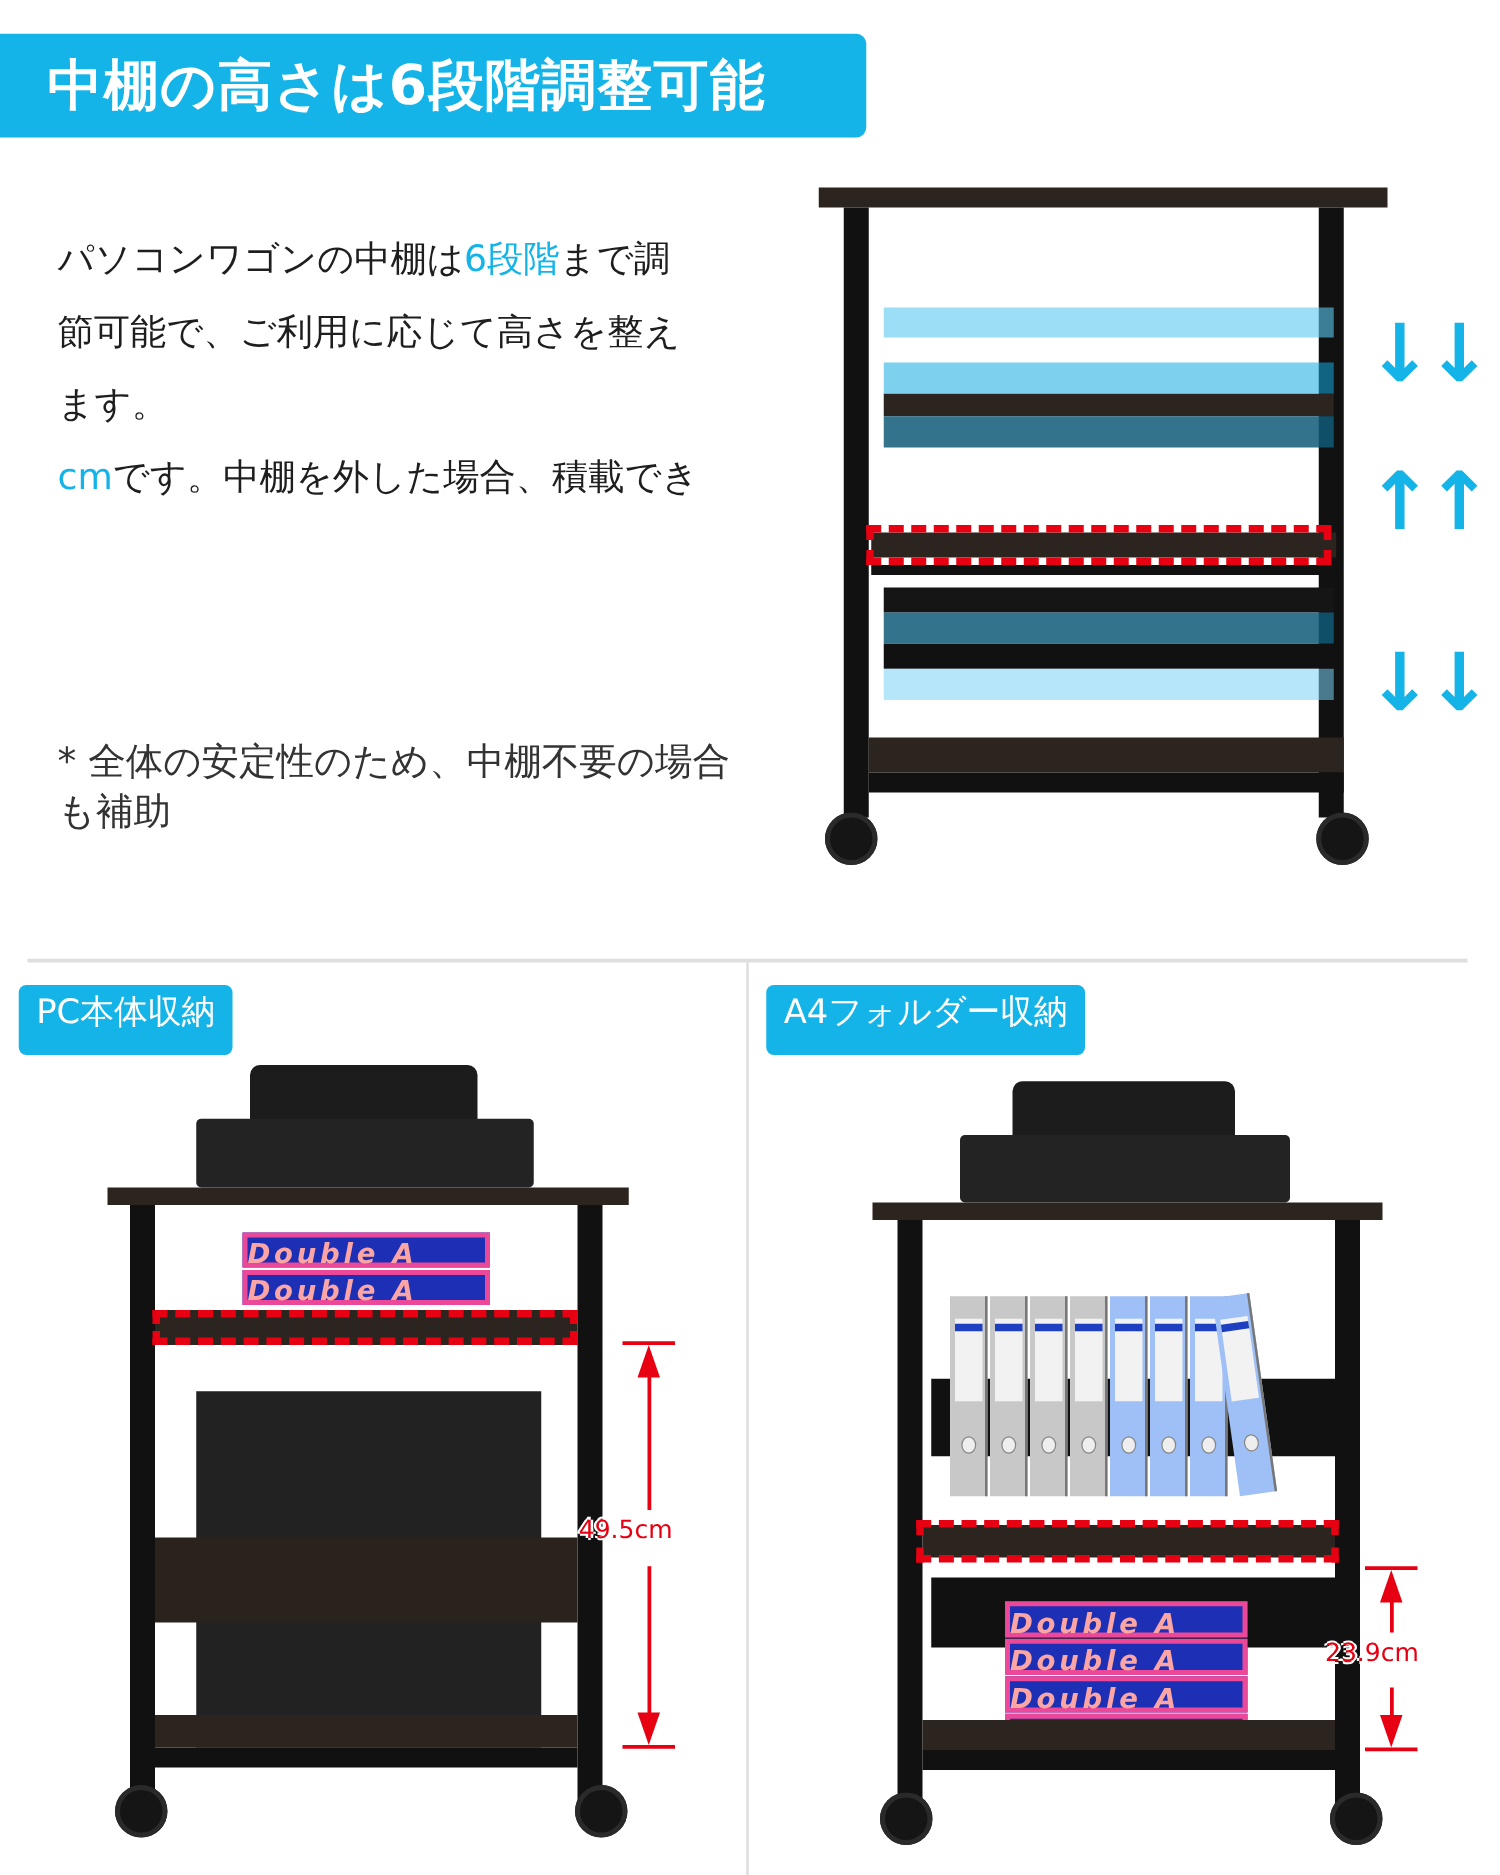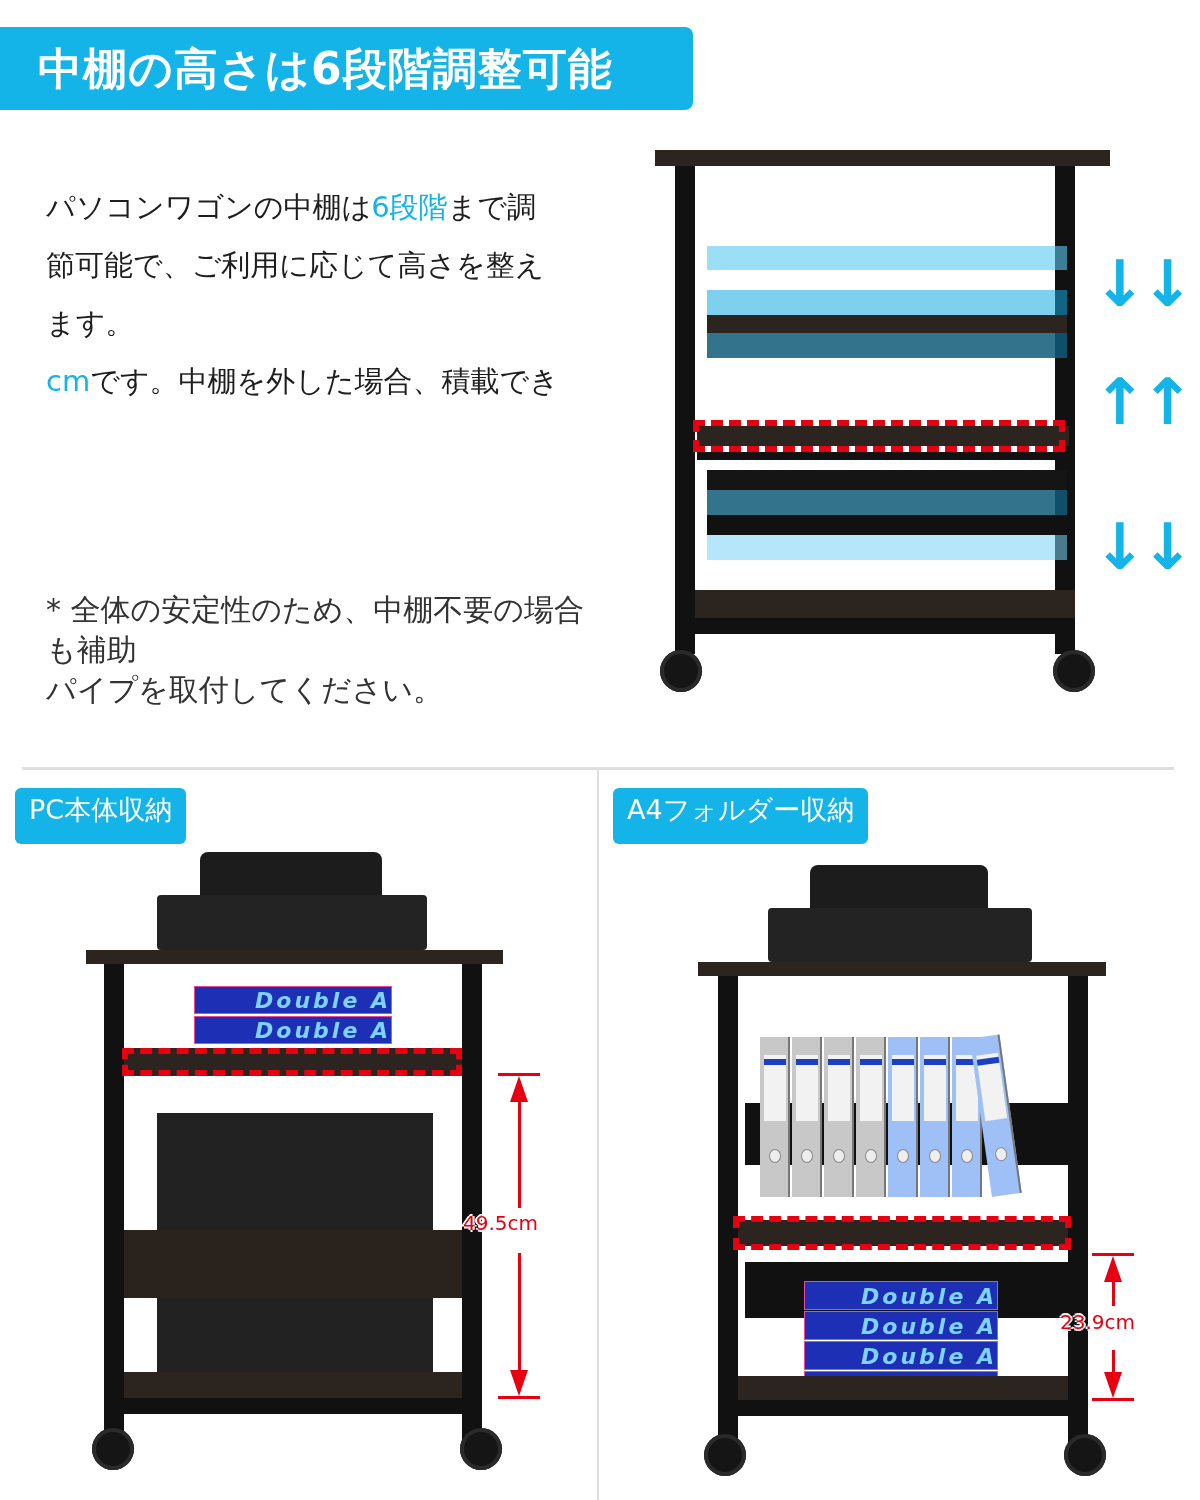--- a/index.html
+++ b/index.html
@@ -33,21 +33,21 @@
   .divider-h { position: absolute; left: 22px; top: 767px; width: 1152px; height: 3px; background: #dedede; }
   .divider-v { position: absolute; left: 597px; top: 770px; width: 2px; height: 730px; background: #dedede; }
 
   .section-badge {
     position: absolute; height: 56px; background: #14b4e8; color: #fff;
     border-radius: 6px; font-size: 27px; line-height: 44px; padding: 0 14px;
   }
 
   .printer-top { position: absolute; background: #1c1c1c; border-radius: 8px 8px 0 0; }
   .printer-body { position: absolute; background: #232323; border-radius: 4px; }
-  .paper-box { position: absolute; background: #1d2fb5; border: 1px solid #ec4899; color: #7dd3fc; font-style: italic; font-weight: bold; font-family: "DejaVu Sans", sans-serif; text-align: right; letter-spacing: 3px; }
+  .paper-box { position: absolute; background: #1d2fb5; border: 4px solid #ec4899; color: #fca5a5; font-style: italic; font-weight: bold; font-family: "DejaVu Sans", sans-serif; text-align: left; letter-spacing: 3px; }
   .pc-case { position: absolute; background: #222; }
   .binder { position: absolute; width: 30px; height: 160px; border-right: 2px solid #777; }
   .binder.gray { background: #c8c8c8; }
   .binder.blue { background: #9fc0f6; }
   .binder .label { position: absolute; left: 4px; top: 18px; width: 22px; height: 66px; background: #f2f2f2; }
   .binder .brand { position: absolute; left: 4px; top: 22px; width: 22px; height: 6px; background: #1d3fc0; font-size: 4px; color: #fff; }
   .binder .ring { position: absolute; left: 9px; top: 112px; width: 12px; height: 14px; border-radius: 50%; background: #eee; border: 1px solid #888; }
   .dim-line { position: absolute; background: #e60012; }
   .dim-label { position: absolute; font-size: 20px; color: #e60012; background: transparent; text-shadow: -2px 0 #fff, 2px 0 #fff, 0 -2px #fff, 0 2px #fff; }
   .tri-up { position: absolute; width: 0; height: 0; border-left: 9px solid transparent; border-right: 9px solid transparent; border-bottom: 26px solid #e60012; }
@@ -61,21 +61,20 @@
 </div>
 
 <div class="desc">
   <p><span>パソコンワゴンの中棚は</span><span class="hl">6段階</span><span>まで調</span></p>
   <p><span>節可能で、ご利用に応じて高さを整え</span></p>
   <p><span>ます。</span></p>
   <p><span class="hl">cm</span><span>です。中棚を外した場合、積載でき</span></p>
 </div>
 <div class="note">
   <div>* 全体の安定性のため、中棚不要の場合も補助</div>
-  <div>パイプを取付してください。</div>
 </div>
 
 <div class="cart top-cart">
   <div class="plank" style="left:0;top:0;width:455px;height:16px;"></div>
   <div class="leg" style="left:20px;top:16px;width:20px;height:488px;"></div>
   <div class="leg" style="left:400px;top:16px;width:20px;height:488px;"></div>
   <div class="ghost light" style="left:52px;top:96px;width:360px;height:24px;"></div>
   <div class="ghost" style="left:52px;top:140px;width:360px;height:25px;"></div>
   <div class="plank" style="left:52px;top:165px;width:360px;height:18px;"></div>
   <div class="ghost dark" style="left:52px;top:183px;width:360px;height:25px;"></div>

